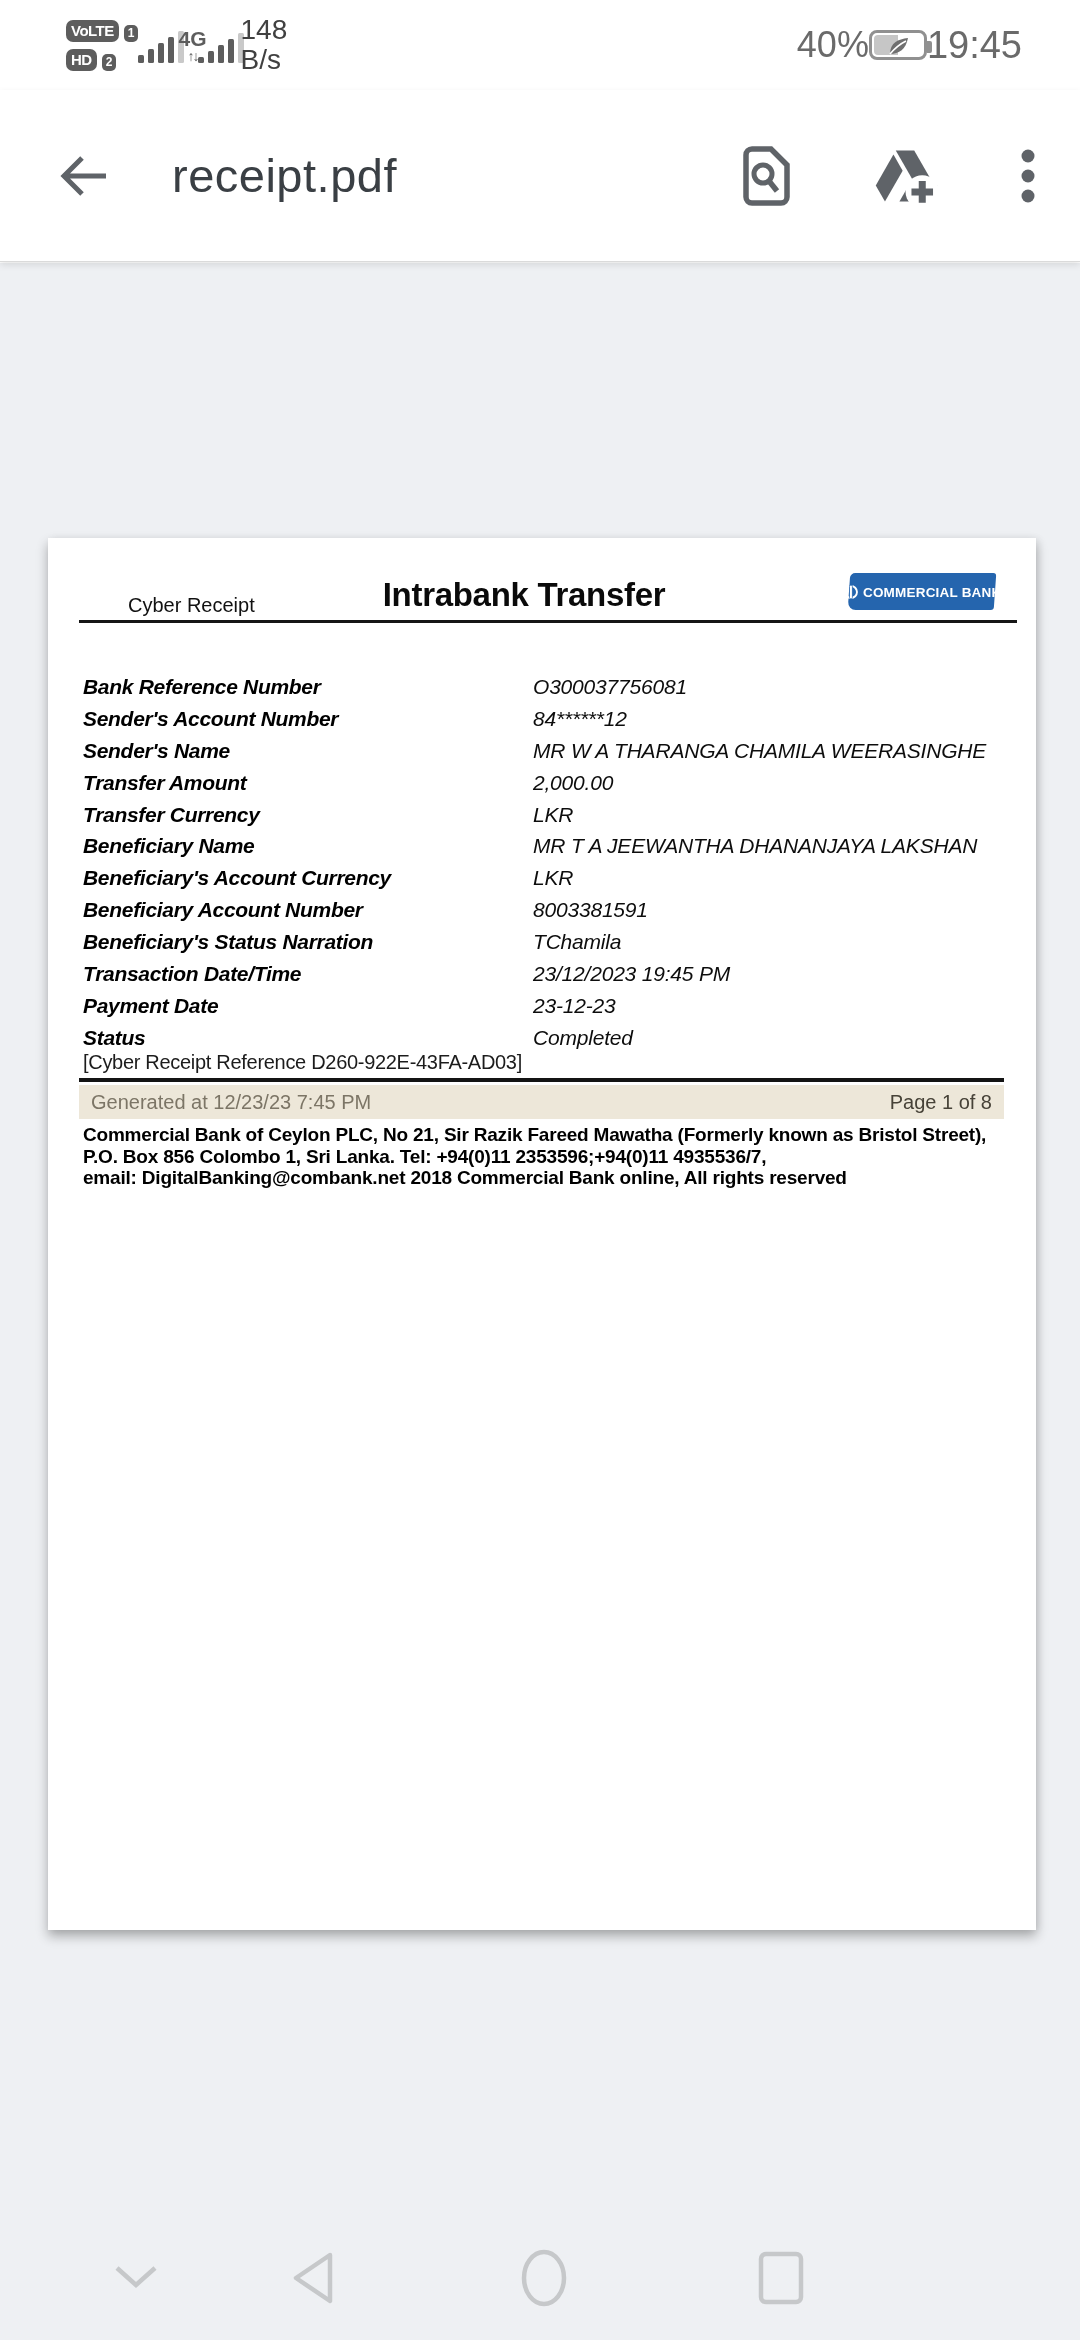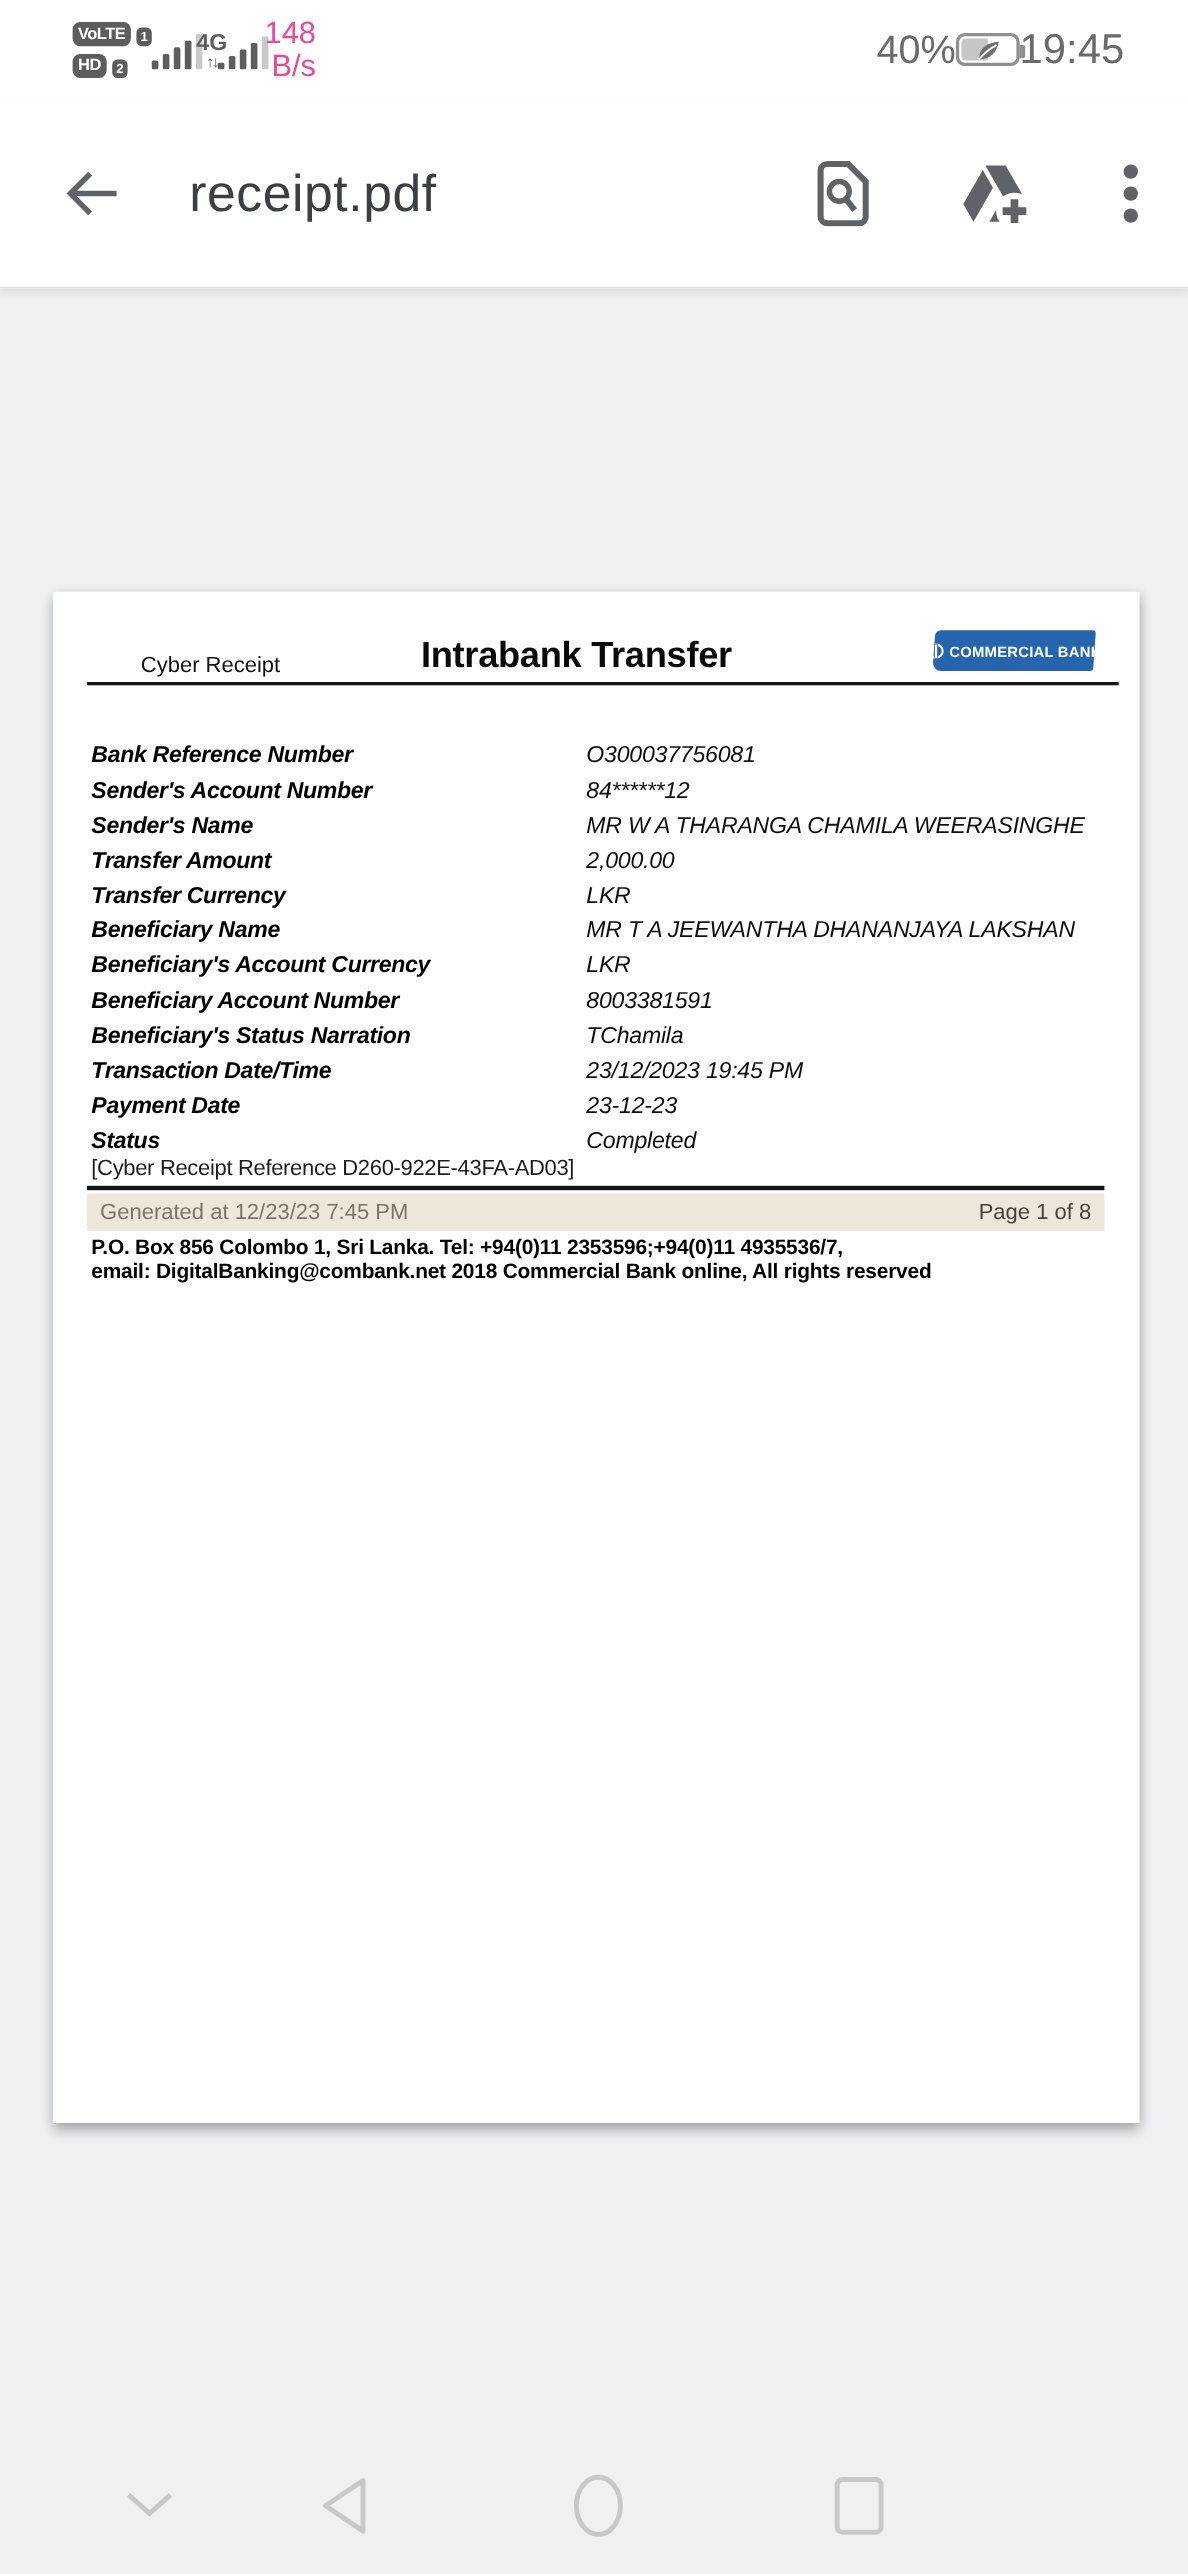--- a/index.html
+++ b/index.html
@@ -16,22 +16,22 @@
   .pill-badge { background:#5d5d5d; color:#fff; font-weight:bold; font-size:15px;
                 line-height:15px; padding:3px 5px 4px; border-radius:7px; letter-spacing:-0.5px; }
   .sim-chip { background:#5d5d5d; color:#fff; font-weight:bold; font-size:12px;
               line-height:12px; padding:2px 4px 3px; border-radius:5px; }
   .sigbars { display:flex; align-items:flex-end; gap:4px; height:36px; }
   .sigbars i { display:block; width:6px; background:#5d5d5d; border-radius:1.5px; }
   .sigbars i.light { background:#c9c9c9; }
   .net-col { display:flex; flex-direction:column; align-items:center; margin:0 -8px 0 -6px; }
   .net-type { font-size:21px; font-weight:bold; color:#5d5d5d; line-height:21px; }
   .net-arrows { font-size:14px; color:#5d5d5d; line-height:14px; letter-spacing:-2px; }
-  .speed-col { display:flex; flex-direction:column; color:#ec4899; font-size:28px;
-               line-height:30px; margin-left:-4px;align-items:flex-end; }
+  .speed-col { display:flex; flex-direction:column; color:#404040; font-size:28px;
+               line-height:30px; margin-left:-4px; }
   .sb-right { margin-left:auto; display:flex; align-items:center; gap:0;
               color:#6a6a6a; font-size:36px; }
   .battery { position:relative; width:58px; height:30px; border:3px solid #909090;
              border-radius:8px; background:#fff; }
   .battery .fill { position:absolute; left:2px; top:2px; bottom:2px; width:24px;
                    background:#c6c6c6; border-radius:4px 0 0 4px; }
   .battery .nub { position:absolute; right:-8px; top:8px; width:5px; height:12px;
                   background:#909090; border-radius:0 2px 2px 0; }
   .battery svg { position:absolute; left:14px; top:2px; }
   .time { font-size:38px; color:#6a6a6a; }
@@ -250,20 +250,21 @@
     <div class="ref-line">[Cyber Receipt Reference D260-922E-43FA-AD03]</div>
 
     <div class="bar-rule"></div>
 
     <div class="gen-bar">
       <span class="gen-left">Generated at 12/23/23 7:45 PM</span>
       <span class="gen-right">Page 1 of 8</span>
     </div>
 
     <div class="pdf-footer">
+        <div>Commercial Bank of Ceylon PLC, No 21, Sir Razik Fareed Mawatha (Formerly known as Bristol Street),</div>
         <div>P.O. Box 856 Colombo 1, Sri Lanka. Tel: +94(0)11 2353596;+94(0)11 4935536/7,</div>
         <div>email: DigitalBanking@combank.net 2018 Commercial Bank online, All rights reserved</div>
       </div>
 
   </div>
 </div>
 
 <div class="bottom-nav">
   <button class="nav-btn" style="left:113px; top:44px;">
     <svg width="46" height="26" viewBox="0 0 46 26">

